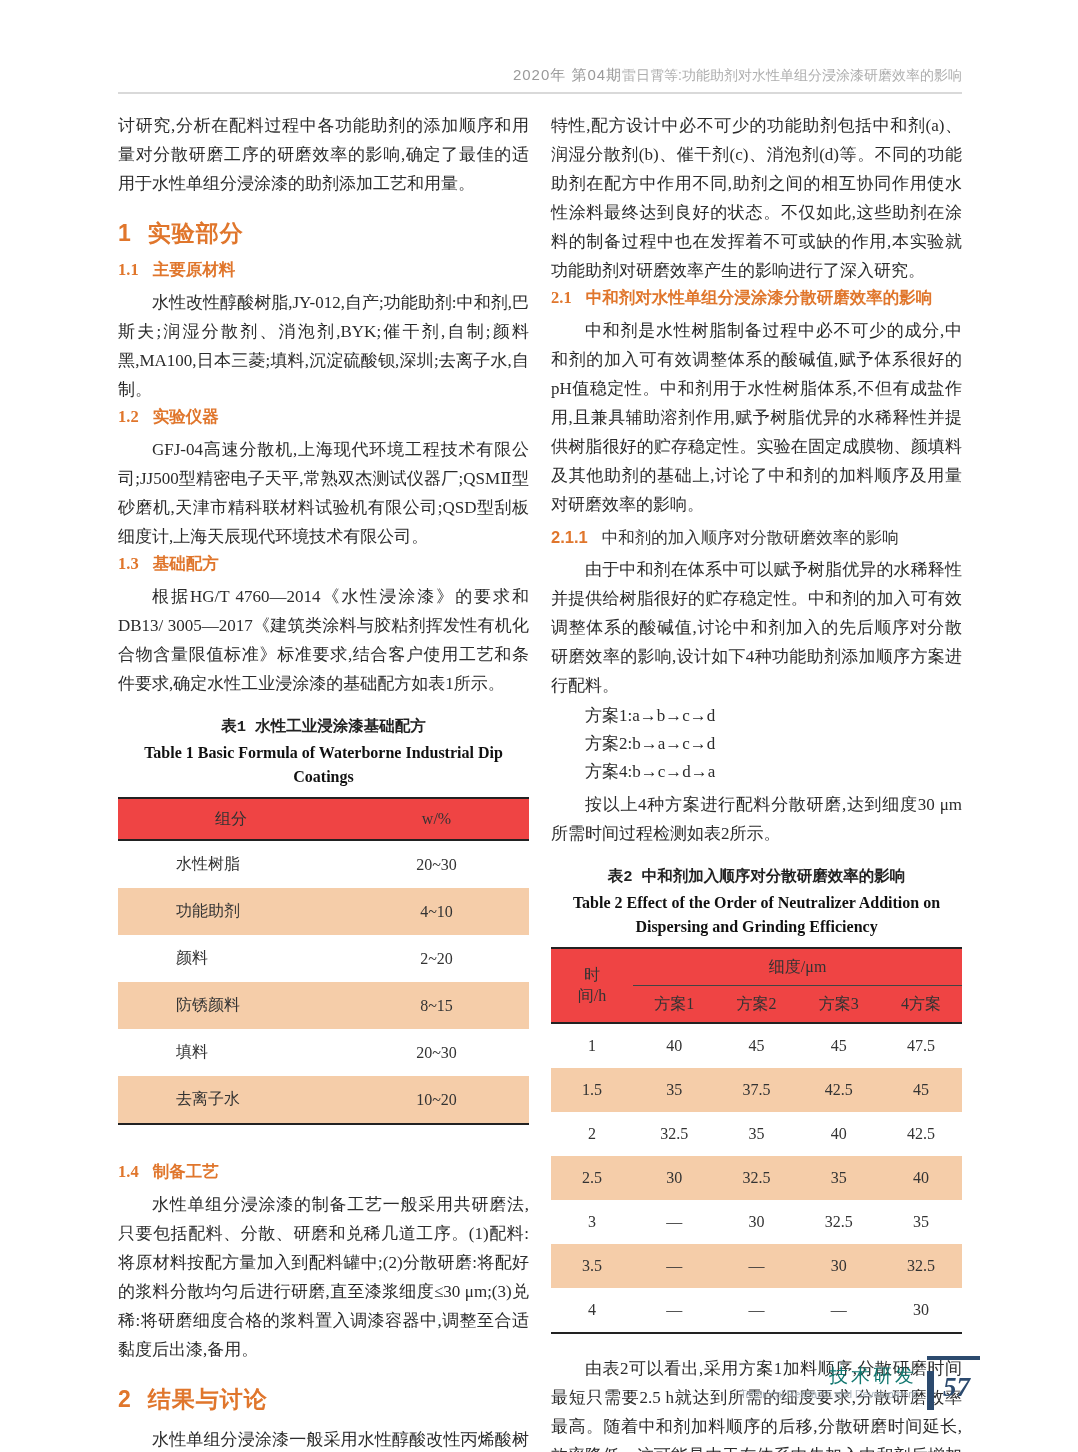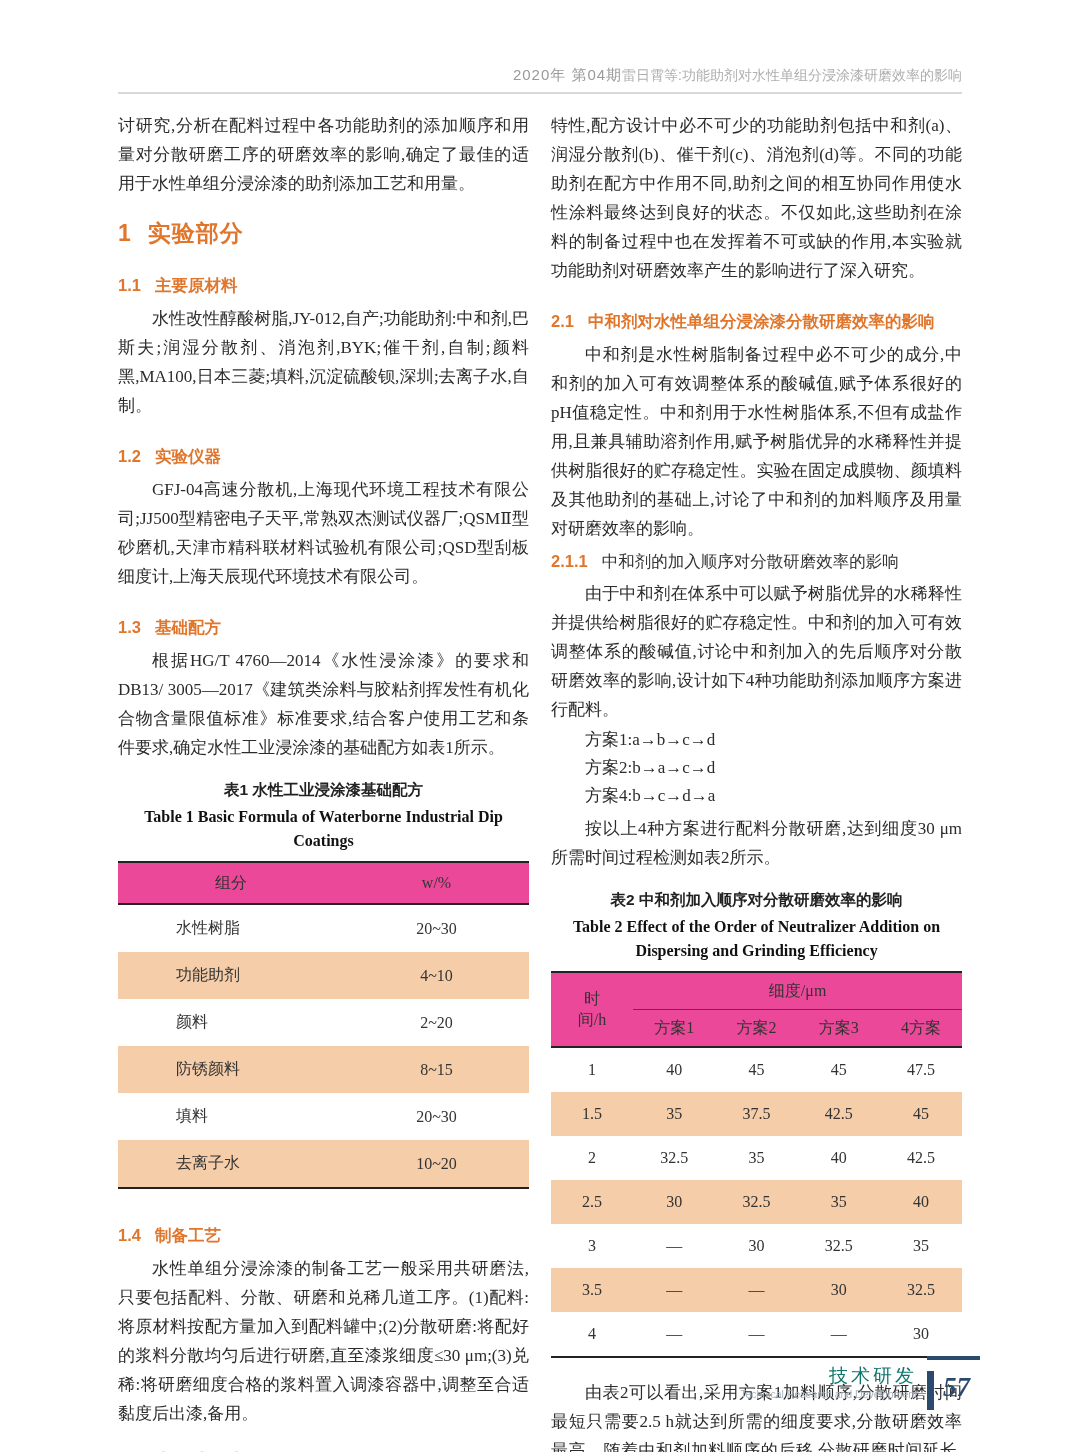--- a/index.html
+++ b/index.html
@@ -15,39 +15,39 @@
   .runhead-left{color:#9a9a9a;font-size:15px;letter-spacing:1px;}
   .runhead-right{color:#aeaeae;font-size:14px;}
   
   .columns{display:flex;gap:22px;margin-top:17px;}
   .col{width:411px;}
   p.body{font-size:17px;line-height:29px;text-align:justify;margin:0;text-indent:2em;}
   p.noindent{text-indent:0;}
   h1.sec{color:#e0762c;font-family:"Liberation Sans","DejaVu Sans",sans-serif;
     font-size:23px;font-weight:bold;margin:20px 0 10px 0;letter-spacing:1px;}
   h1.sec .secnum{margin-right:16px;}
-  h2.subsec{color:#e0762c;font-family:Liberation Sans, sans-serif;
-    font-size:16.5px;font-weight:bold;margin:26px 0 7px 0;}
+  h2.subsec{color:#e0762c;font-family:Liberation Serif, serif;
+    font-size:16.5px;font-weight:bold;margin:2px 0 7px 0;}
   h2.subsec .secnum{margin-right:14px;}
   h3.subsubsec{font-family:"Liberation Sans","DejaVu Sans",sans-serif;
     font-size:16.5px;font-weight:normal;color:#333;margin:8px 0 6px 0;}
   h3.subsubsec .secnum{color:#e0762c;font-weight:bold;margin-right:14px;}
   
   .schemes{margin:2px 0 4px 0;}
   .scheme-line{font-size:17px;line-height:28px;padding-left:2em;}
   
-  .cap-cn{text-align:center;font-family:Liberation Sans, sans-serif;
+  .cap-cn{text-align:center;font-family:Liberation Mono, monospace;
     font-weight:bold;font-size:15.5px;color:#222;margin:18px 6px 4px 6px;}
   .cap-en{text-align:center;font-family:"Liberation Serif","DejaVu Serif",serif;
     font-weight:bold;font-size:16px;line-height:24px;color:#111;margin:0 4px 8px 4px;}
   
   table.datatable{width:100%;border-collapse:collapse;
     border-top:2px solid #222;border-bottom:2px solid #222;
     font-size:16px;color:#333;}
-  table.datatable thead th{background:#ec4899;font-weight:normal;padding:5px 19px;}
+  table.datatable thead th{background:#ef4444;font-weight:normal;padding:5px 19px;}
   table.datatable thead{border-bottom:2px solid #222;}
   table.datatable tbody tr{height:32px;}
   table.datatable tbody tr:nth-child(even){background:#f5cda9;}
   table.datatable tbody td{text-align:center;padding:13px 2px;}
   
   #table1 tbody td:first-child{text-align:left;padding-left:58px;}
   #table1 thead th{height:30px;}
   
   #table2 thead th.span-col{border-bottom:1px solid #444;}
   #table2 thead th{height:26px;}

